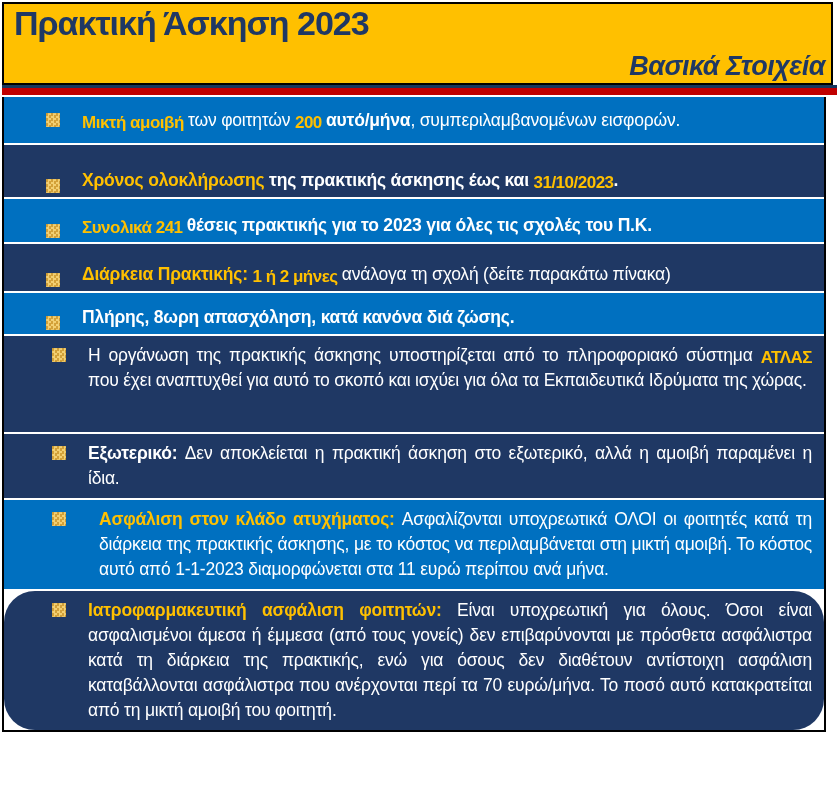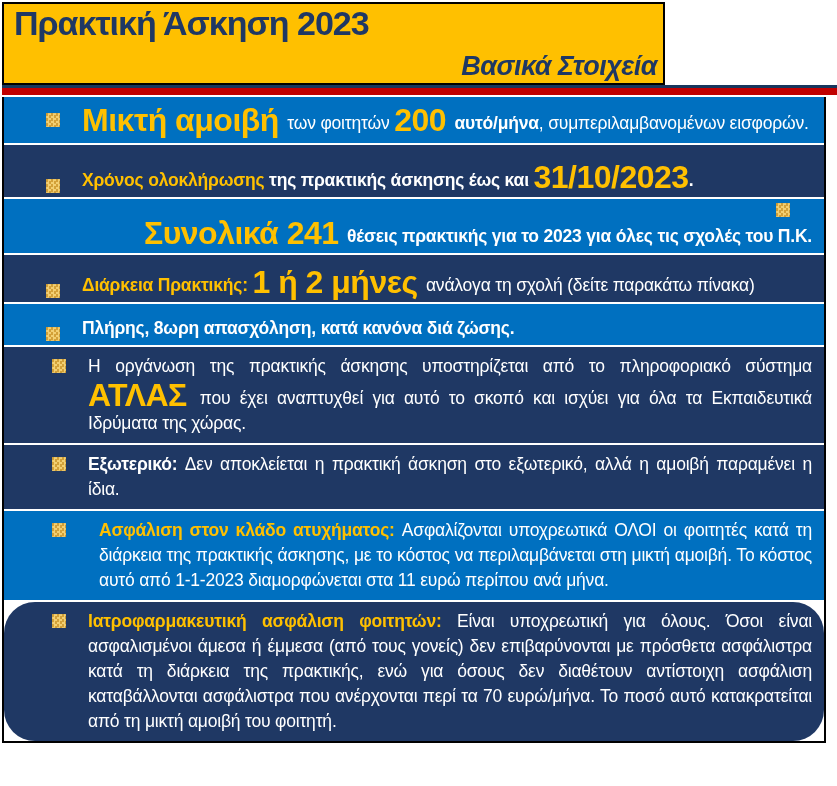--- a/index.html
+++ b/index.html
@@ -6,21 +6,21 @@
     --gold:#FFC000; --navy:#1F3864; --blue:#0070C0; --red:#C00000; --white:#FFFFFF;
   }
   *{box-sizing:border-box; margin:0; padding:0;}
   html,body{background:#fff;}
   body{
     width:837px; height:786px; overflow:hidden;
     font-family:"Liberation Sans", sans-serif;
     padding-top:2px;
   }
   .slide-header{
-    margin-left:2px; width:663px; height:83px;
+    margin-left:2px; width:831px; height:83px;
     background:var(--gold);
     border:2px solid #000;
     display:flex; flex-direction:column; justify-content:space-between;
     padding:2px 6px 2px 10px;
   }
   .slide-title{
     color:var(--navy); font-size:34px; font-weight:bold; letter-spacing:-1px;
     line-height:1.05;
   }
   .slide-subtitle{
@@ -49,34 +49,34 @@
     box-shadow:inset 0 0 1px #9a7420;
   }
   .row-text{
     flex:1 1 auto;
     color:#fff; font-size:17.5px; letter-spacing:-0.2px; line-height:25px;
     text-align:justify;
   }
   
   .row:nth-of-type(1){min-height:46px;}
   .row:nth-of-type(2){min-height:52px;}
-  .row:nth-of-type(3){min-height:43px;flex-direction:column;}
+  .row:nth-of-type(3){min-height:43px;}
   .row:nth-of-type(4){min-height:47px;}
   .row:nth-of-type(5){min-height:41px;}
   .row:nth-of-type(6){min-height:96px;}
   .row:nth-of-type(7){min-height:63px;}
   .row:nth-of-type(8){min-height:60px;gap:11px;}
   .row:nth-of-type(9){min-height:90px;border-radius:31px;}
   .row:nth-of-type(10){min-height:123px;}
   .row:nth-of-type(n+6){ align-items:flex-start; padding-top:7px; padding-bottom:7px;padding-left:48px; }
   .row:nth-of-type(n+6) .bullet{ margin-top:5px; }
   .seg-w{ color:#fff; font-weight:normal; }
   .seg-wb{ color:#fff; font-weight:bold; }
   .seg-y{ color:var(--gold); font-weight:bold; }
-  .seg-ylg{ color:var(--gold); font-weight:bold; font-size:32px; line-height:1; vertical-align:-2px; letter-spacing:-0.5px; }
+  .seg-ylg{ color:var(--gold); font-weight:bold; font-size:17px; line-height:1; vertical-align:-2px; letter-spacing:-0.5px; }
 </style>
 </head>
 <body>
 
 <header class="slide-header">
   <div class="slide-title">Πρακτική Άσκηση 2023</div>
   <div class="slide-subtitle">Βασικά Στοιχεία</div>
 </header>
 
 <div class="navy-divider"></div>

